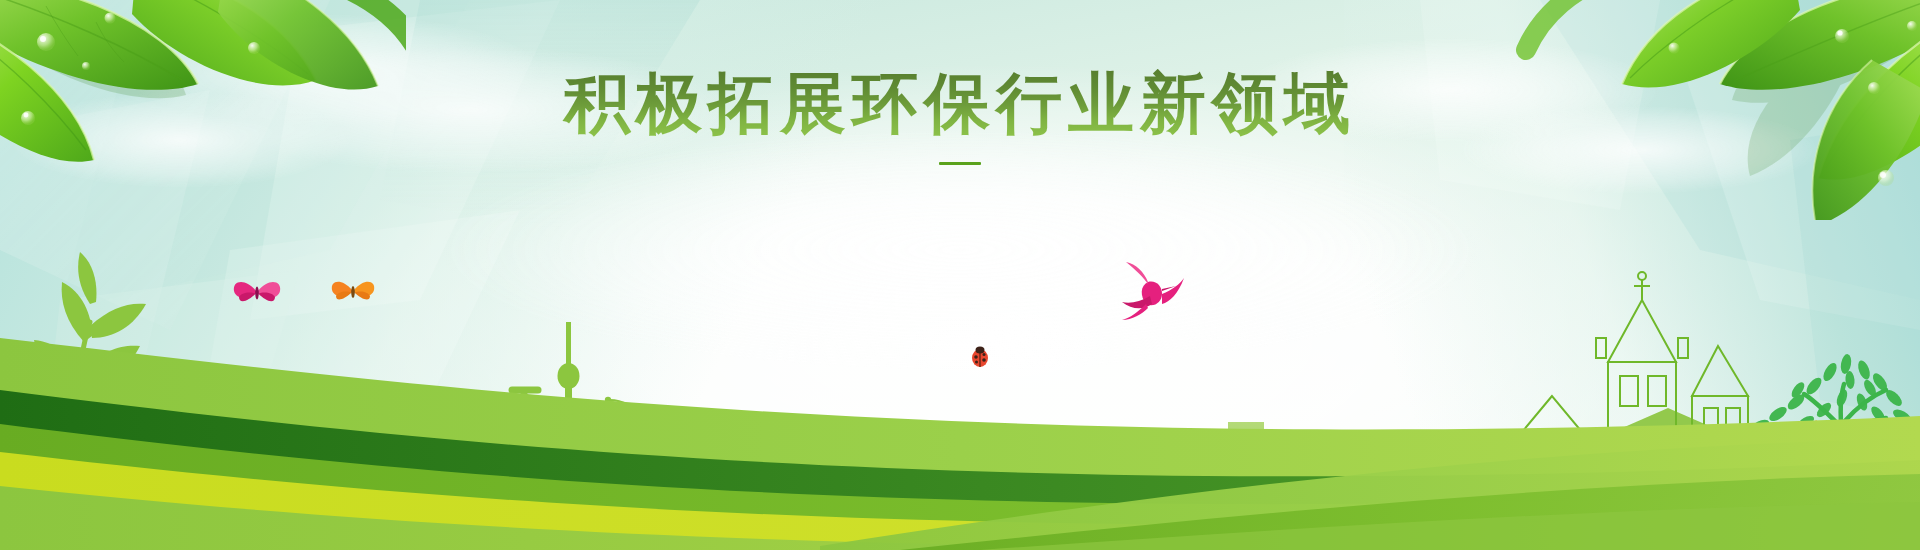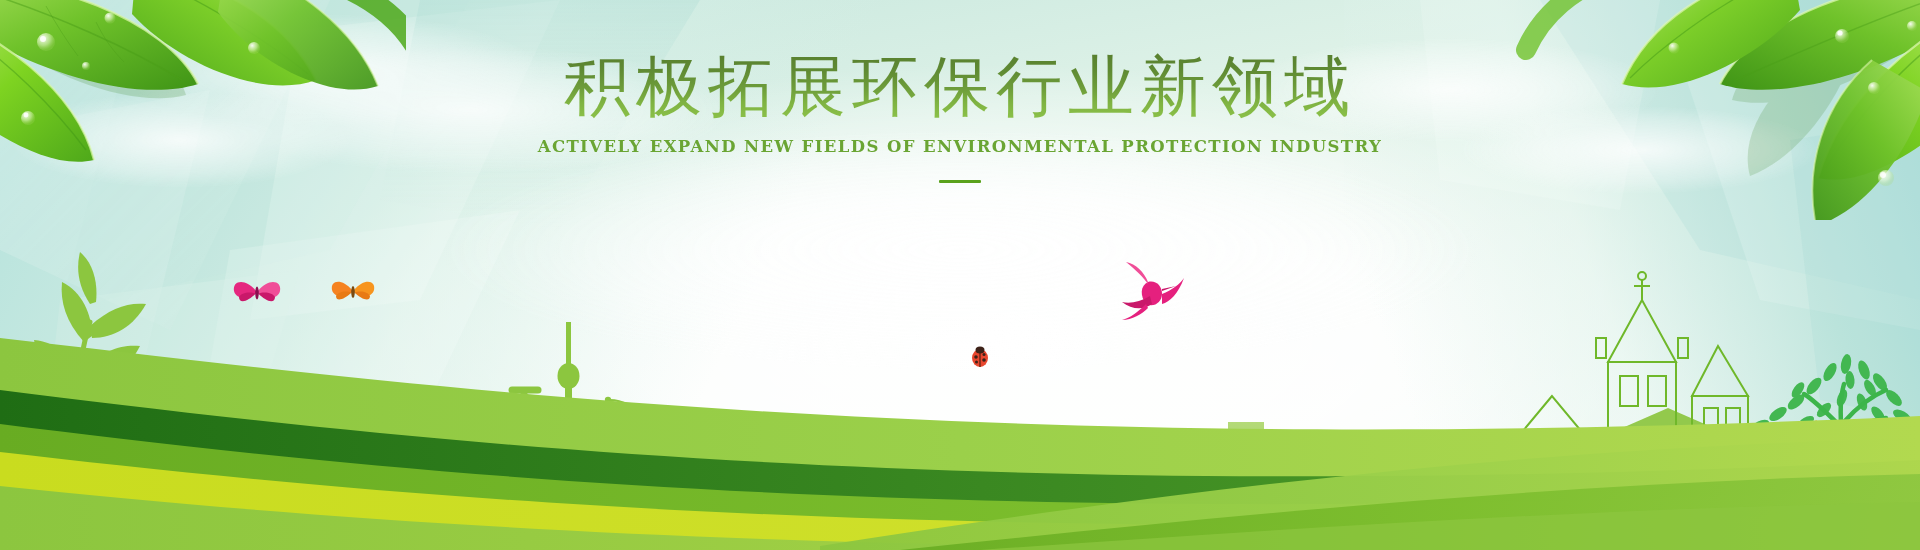--- a/index.html
+++ b/index.html
@@ -43,25 +43,25 @@
 
   
   .text-block{
     position:absolute;
     left:0;right:0;top:52px;
     text-align:center;
     z-index:40;
   }
   .title{
     font-family:"DejaVu Serif","Liberation Serif",serif;
-    font-weight:normal;
+    font-weight:bold;
     font-size:66px;
     letter-spacing:6px;
     line-height:1.05;
-    margin:0;
+    margin:17px;
     background:linear-gradient(180deg,#587f2f 0%,#5f8a33 26%,#6d9c3a 52%,#7fb342 74%,#8dc34a 100%);
     -webkit-background-clip:text;
     background-clip:text;
     color:transparent;
     -webkit-text-fill-color:transparent;
     text-shadow:none;
     white-space:nowrap;
   }
   .subtitle-en{
     font-family:"DejaVu Serif","Liberation Serif",serif;
@@ -239,21 +239,20 @@
     <circle cx="328" cy="33" r="2.6" fill="#ffffff" opacity=".85"></circle>
     <circle cx="400" cy="26" r="5" fill="url(#dew2)"></circle>
     <circle cx="362" cy="88" r="6" fill="url(#dew2)"></circle>
     <circle cx="162" cy="48" r="5.5" fill="url(#dew2)"></circle>
     <circle cx="374" cy="178" r="8" fill="url(#dew2)"></circle>
     <circle cx="371" cy="175" r="3" fill="#ffffff" opacity=".8"></circle>
   </svg>
 
   <div class="text-block">
     <h1 class="title">积极拓展环保行业新领域</h1>
-    <p class="subtitle-en">ACTIVELY EXPAND NEW FIELDS OF ENVIRONMENTAL PROTECTION INDUSTRY</p>
     <div class="divider"></div>
   </div>
 
   <svg class="scenery" width="1920" height="320" viewBox="0 0 1920 320">
     <defs>
       <linearGradient id="cityG" x1="0" y1="0" x2="0" y2="1">
         <stop offset="0%" stop-color="#9ccf55"></stop>
           <stop offset="100%" stop-color="#7cb83a"></stop>
       </linearGradient>
       <linearGradient id="cityG2" x1="0" y1="0" x2="0" y2="1">

